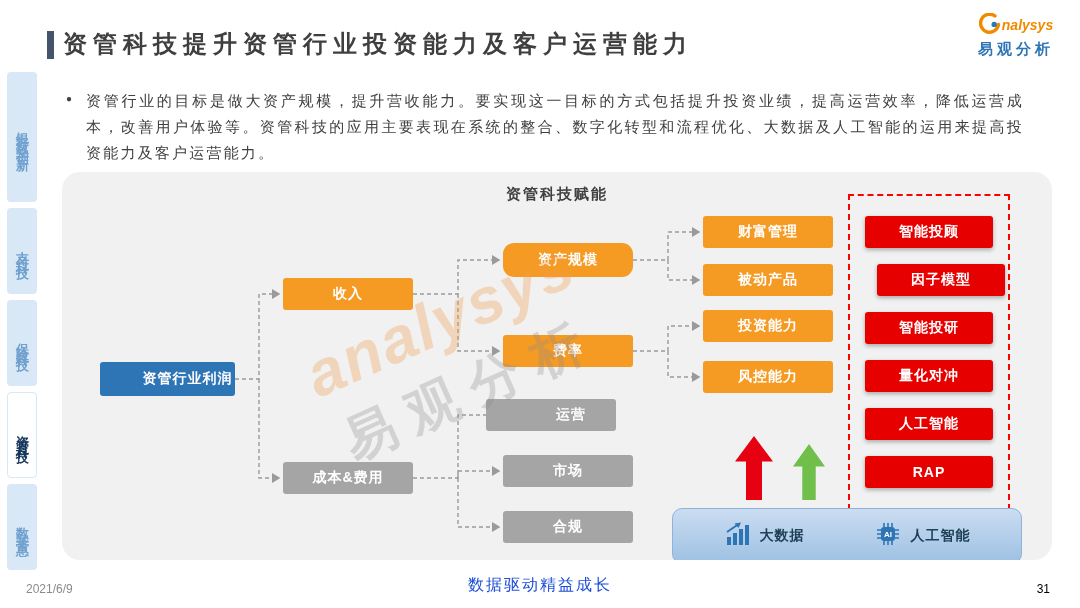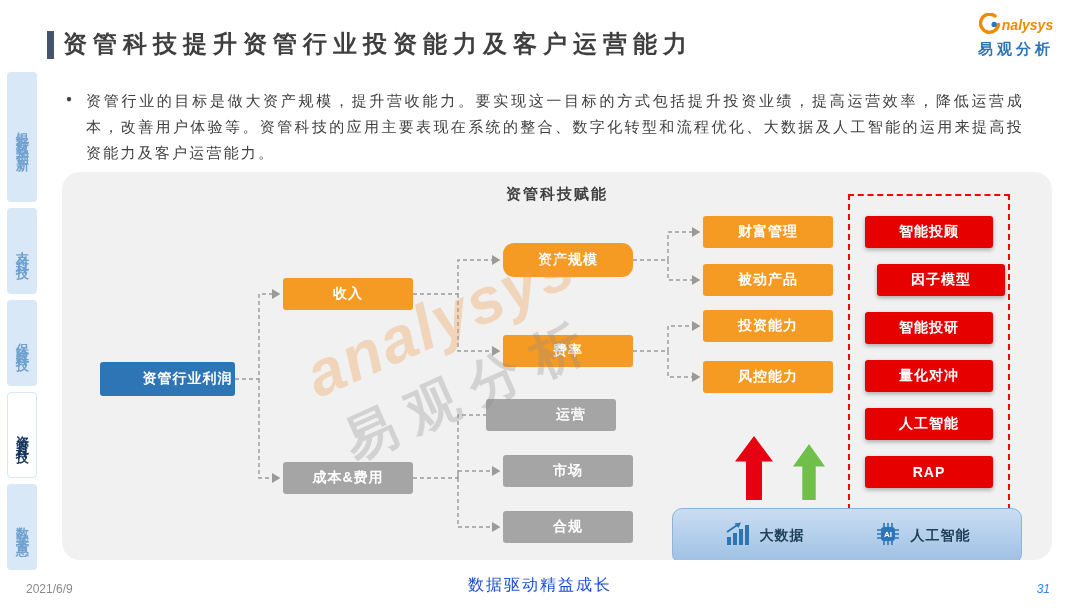--- a/index.html
+++ b/index.html
@@ -66,21 +66,21 @@
   .enabler { display:flex; align-items:center; gap:10px; }
   .enabler-label { color:#1F4057; font-size:14px; font-weight:bold; letter-spacing:1px; }
 
   .watermark { position:absolute; left:250px; top:108px; transform:rotate(-24deg); z-index:6; pointer-events:none; text-align:center; }
   .wm1 { font-size:64px; font-weight:bold; font-style:italic; color:rgba(243,156,70,0.32); letter-spacing:2px; }
   .wm2 { font-size:52px; font-weight:bold; color:rgba(140,140,140,0.30); letter-spacing:16px; margin-top:4px; }
 
   
   .footer-date   { position:absolute; left:26px;  bottom:12px; font-size:12px; color:#8a8a8a; }
   .footer-center { position:absolute; left:0; right:0; bottom:12px; text-align:center; font-size:16px; color:#1d4ed8; letter-spacing:2px; }
-  .footer-page   { position:absolute; right:30px; bottom:12px; font-size:12px; color:#3b82f6;font-style:italic; }
+  .footer-page   { position:absolute; right:30px; bottom:12px; font-size:12px; color:#000000; }
 </style>
 </head>
 <body>
 
 <div class="slide">
 
   <div class="accent"></div>
   <h1 class="title">资管科技提升资管行业投资能力及客户运营能力</h1>
 
   <div class="logo">

